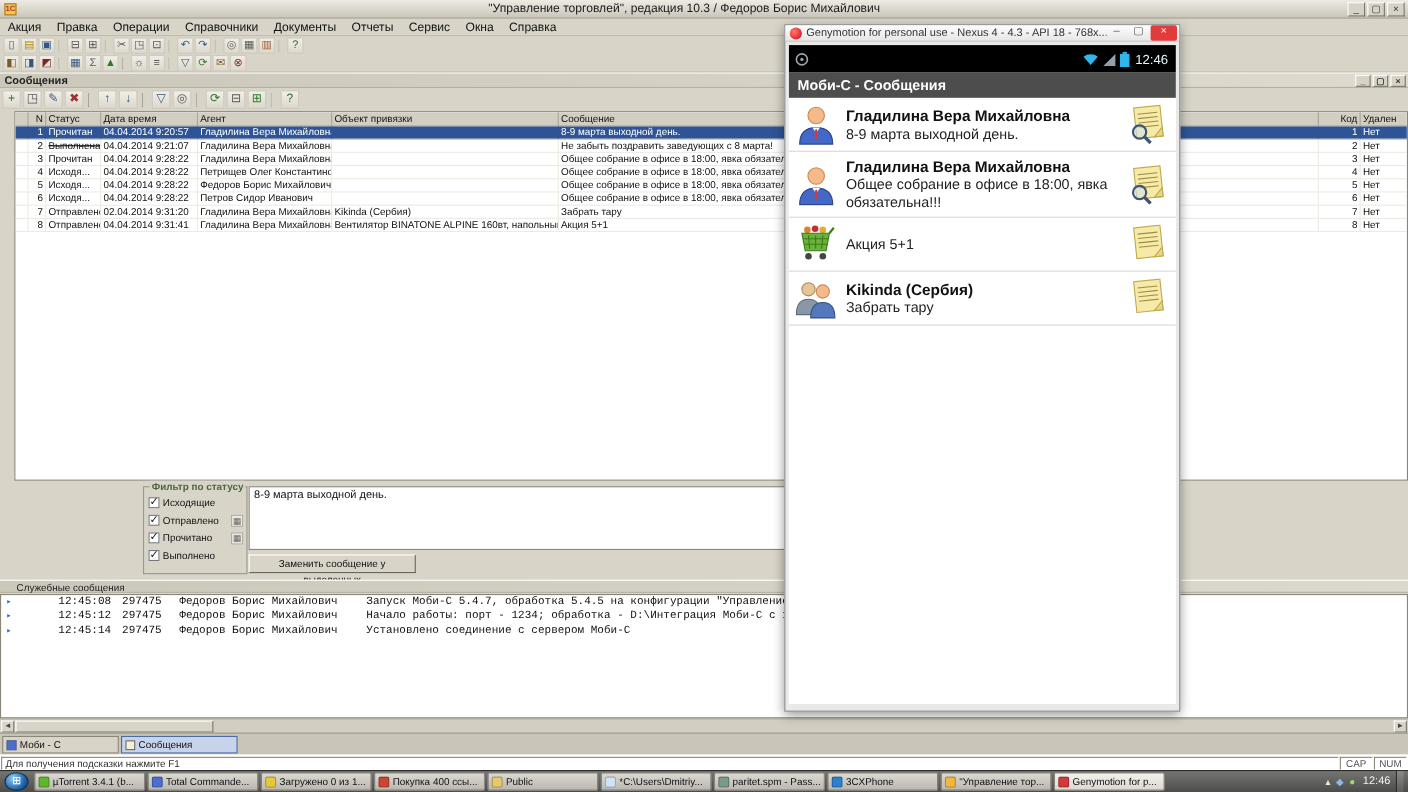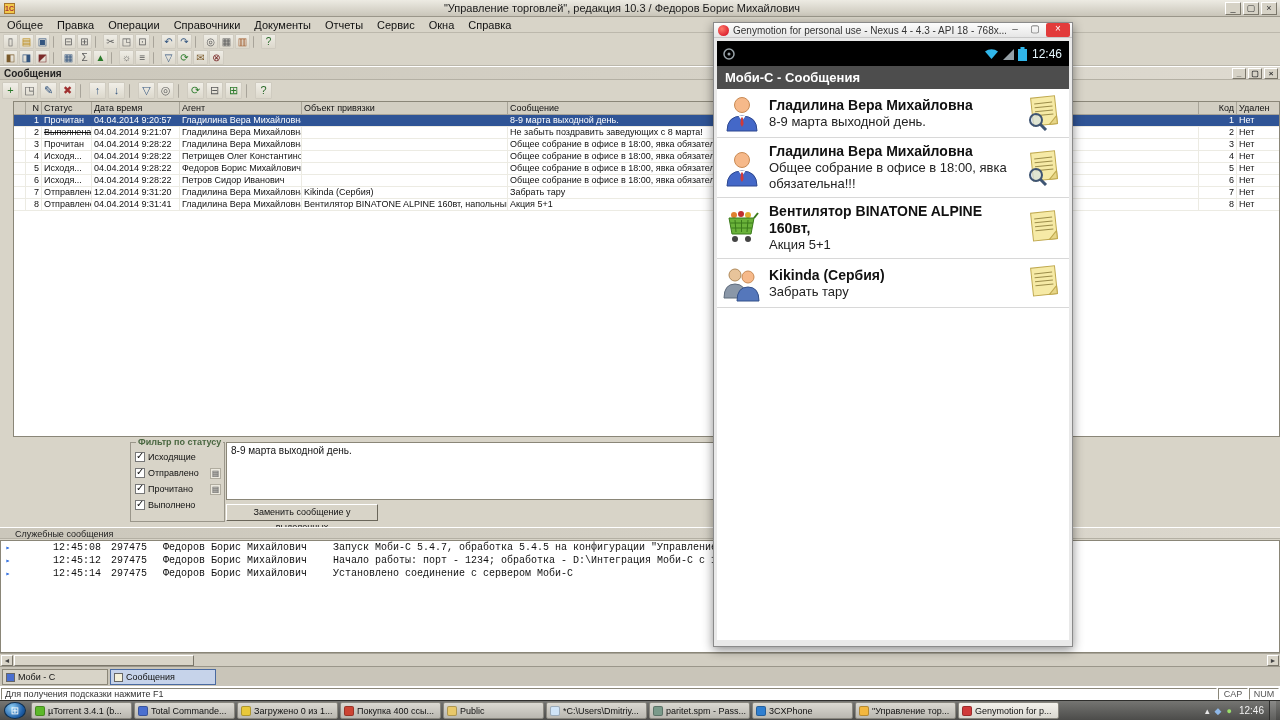--- a/index.html
+++ b/index.html
@@ -151,21 +151,21 @@
       <span class="title">"Управление торговлей", редакция 10.3 / Федоров Борис Михайлович</span>
       <span class="win-btns">
         <span class="win-btn">_</span>
         <span class="win-btn">▢</span>
         <span class="win-btn">×</span>
       </span>
     </div>
 
     <div class="menubar">
 
-    <span class="menu-item">Общее</span>
+    <span class="menu-item">Акция</span>
         <span class="menu-item">Правка</span>
         <span class="menu-item">Операции</span>
         <span class="menu-item">Справочники</span>
         <span class="menu-item">Документы</span>
         <span class="menu-item">Отчеты</span>
         <span class="menu-item">Сервис</span>
         <span class="menu-item">Окна</span>
         <span class="menu-item">Справка</span>
       </div>
 
@@ -320,21 +320,21 @@
               <span class="gr-cell c-ob"></span>
               <span class="gr-cell c-ms">Общее собрание в офисе в 18:00, явка обязательна!!!</span>
               <span class="gr-cell c-cd">6</span>
               <span class="gr-cell c-dl">Нет</span>
             </div>
 
             <div class="grid-row">
               <span class="gr-cell c-mk"></span>
               <span class="gr-cell c-n">7</span>
               <span class="gr-cell c-st">Отправлено</span>
-              <span class="gr-cell c-dt">12.04.2014 9:31:20</span>
+              <span class="gr-cell c-dt">02.04.2014 9:31:20</span>
               <span class="gr-cell c-ag">Гладилина Вера Михайловна</span>
               <span class="gr-cell c-ob">Kikinda (Сербия)</span>
               <span class="gr-cell c-ms">Забрать тару</span>
               <span class="gr-cell c-cd">7</span>
               <span class="gr-cell c-dl">Нет</span>
             </div>
 
             <div class="grid-row">
               <span class="gr-cell c-mk"></span>
               <span class="gr-cell c-n">8</span>
@@ -544,21 +544,20 @@
                 <circle cx="18" cy="5" r="3" fill="#c03030"></circle>
                 <circle cx="25" cy="6" r="3" fill="#e0b030"></circle>
                 <path d="M31 9 L35 4" stroke="#3a7a1a" stroke-width="2" fill="none"></path>
                 <polygon points="6,9 31,9 28,25 9,25" fill="#6ab33a" stroke="#3a7a1a"></polygon>
                 <path d="M12 11 L13 23 M18.5 11 L18.5 23 M25 11 L24 23 M7.5 14 L29.8 14 M8.5 19 L28.8 19" stroke="#3a7a1a" stroke-width="1" fill="none"></path>
                 <circle cx="12" cy="30" r="3" fill="#444"></circle>
                 <circle cx="25" cy="30" r="3" fill="#444"></circle>
               </svg>
             </span>
             <span class="a-texts">
-              <span class="a-name">Вентилятор BINATONE ALPINE 160вт,</span>
               <span class="a-msg">Акция 5+1</span>
             </span>
             <span class="a-action">
               
               <svg width="40" height="36" viewBox="0 0 40 36">
                 <g transform="rotate(-6 20 16)">
                   <rect x="9" y="2" width="24" height="28" fill="#f6eaa6" stroke="#bfa84e"></rect>
                   <path d="M33 30 L33 22 L25 30 Z" fill="#e7d687" stroke="#bfa84e"></path>
                   <path d="M12 8 h18 M12 12 h18 M12 16 h18 M12 20 h18" stroke="#9c8d4a" stroke-width="1" fill="none"></path>
                 </g>

